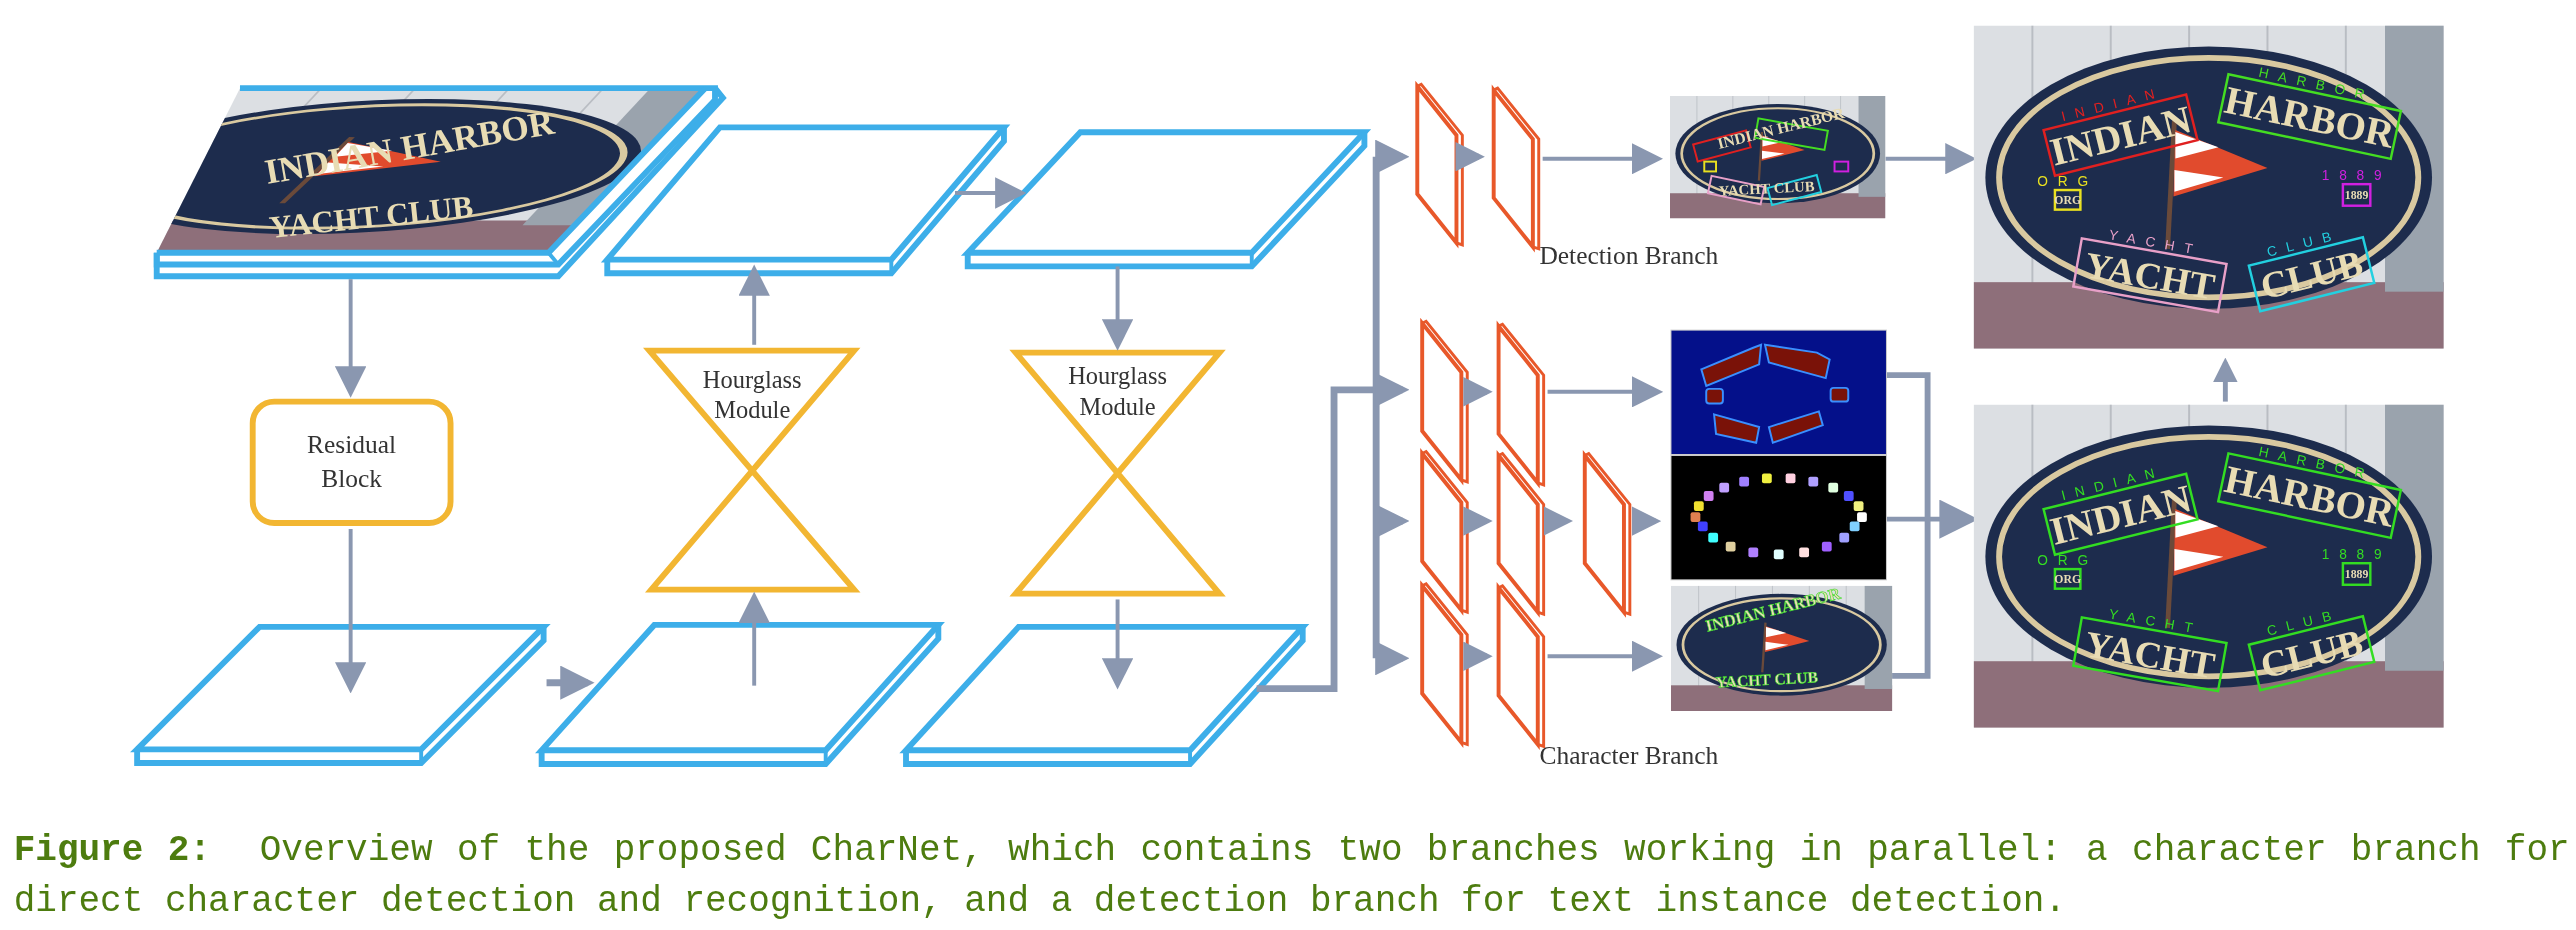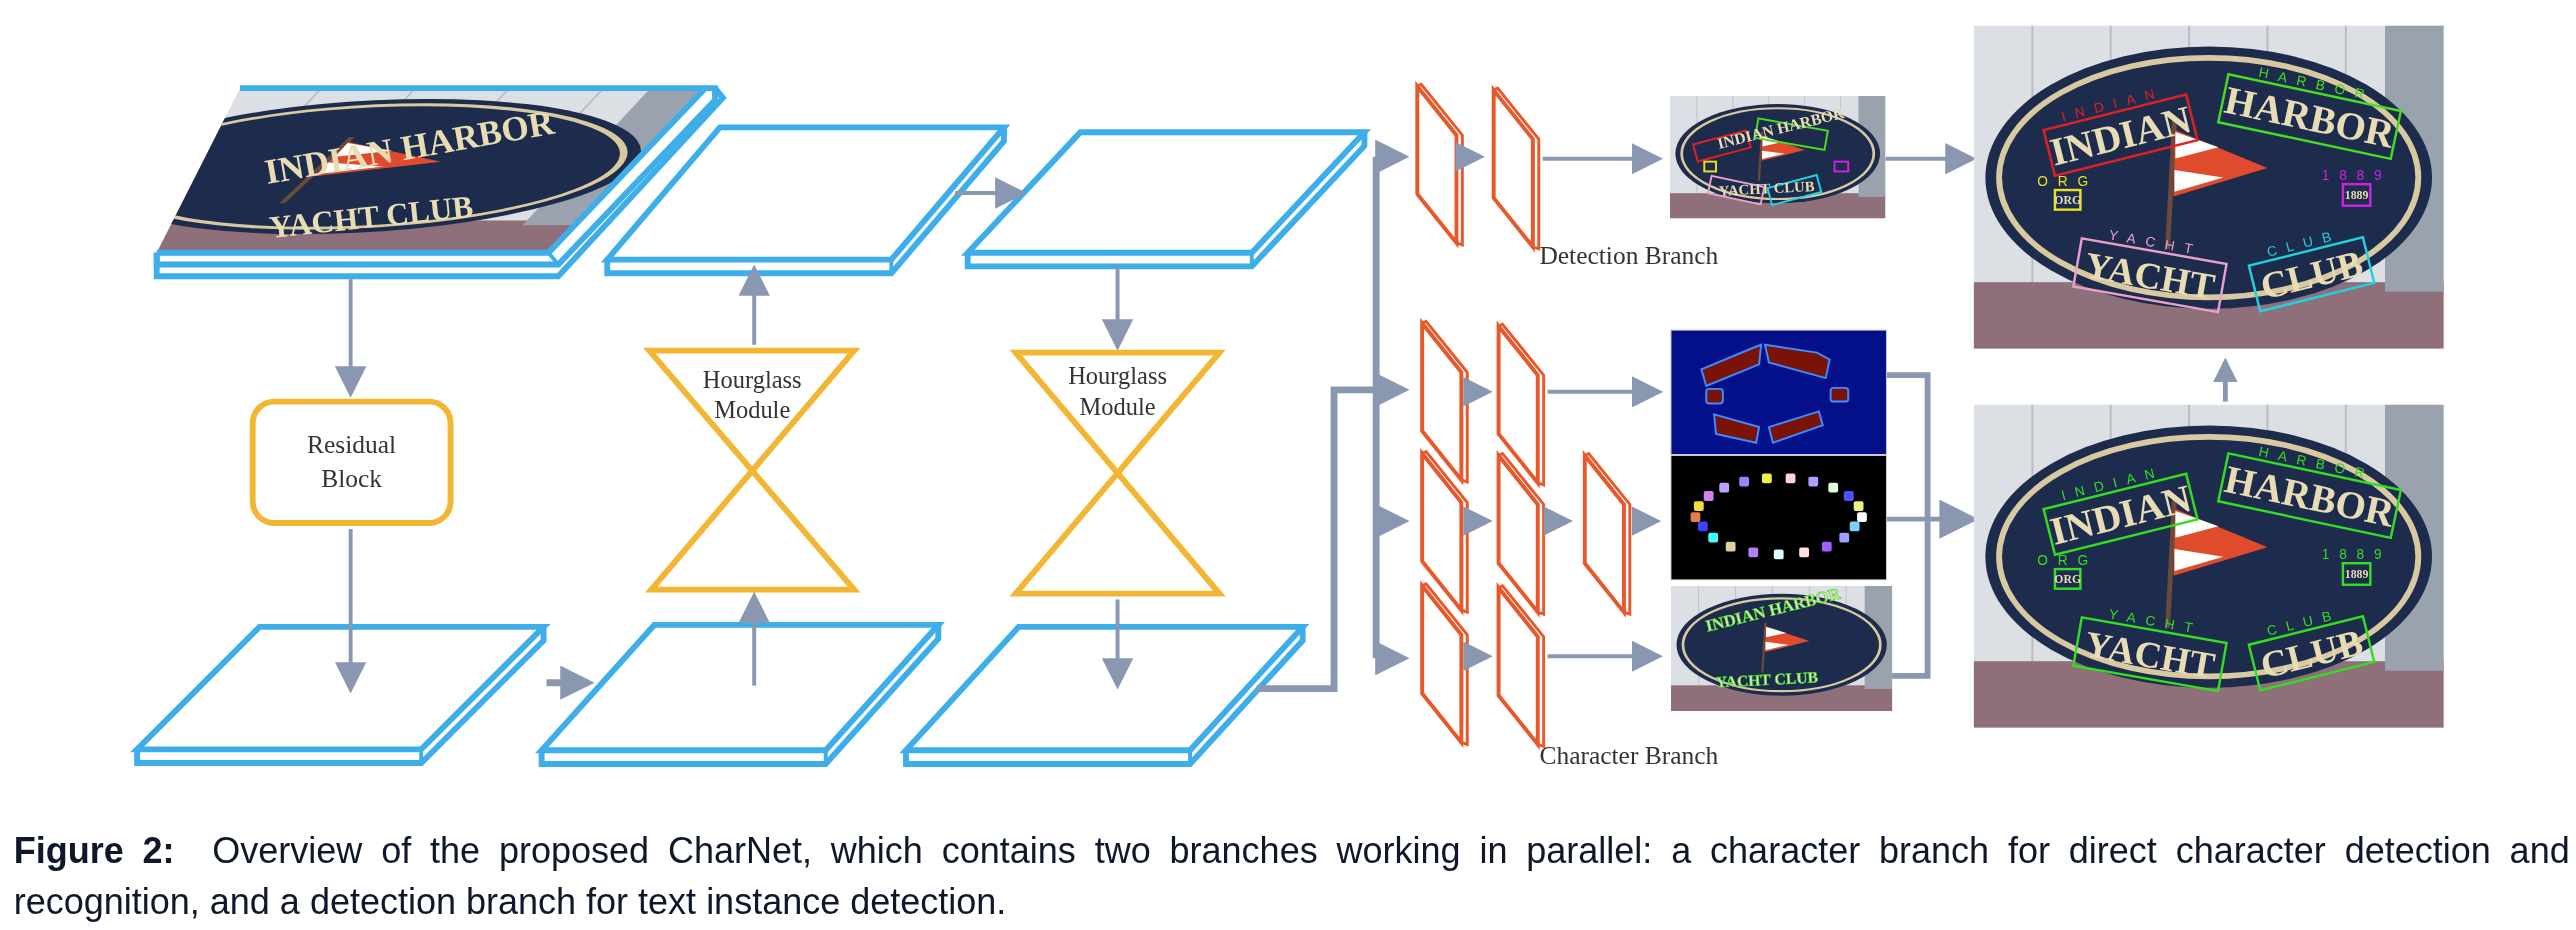--- a/index.html
+++ b/index.html
@@ -1,21 +1,21 @@
 <!DOCTYPE html>
 <html><head>
 <meta charset="utf-8">
 <style>
   html, body { margin: 0; padding: 0; background: #ffffff; }
   body { width: 2576px; height: 930px; position: relative; overflow: hidden; font-family: "Liberation Serif", serif; }
   #fig { position: absolute; left: 0; top: 0; }
   .lbl { font-family: "Liberation Serif", serif; fill: #333333; }
   .caption {
     position: absolute; left: 13.7px; top: 825px; width: 2556px;
-    font-family: Liberation Sans, sans-serif; font-size: 36px; line-height: 51px; color: #0f172a;
+    font-family: Liberation Mono, monospace; font-size: 36px; line-height: 51px; color: #4d7c0f;
     text-align: justify;
   }
   .caption b { font-weight: bold; }
 </style>
 </head>
 <body>
 
 <svg id="fig" width="2576" height="813" viewBox="0 0 2630 830">
   <defs>
     <marker id="ah" markerWidth="8" markerHeight="8" refX="6" refY="4" orient="auto" markerUnits="strokeWidth">

